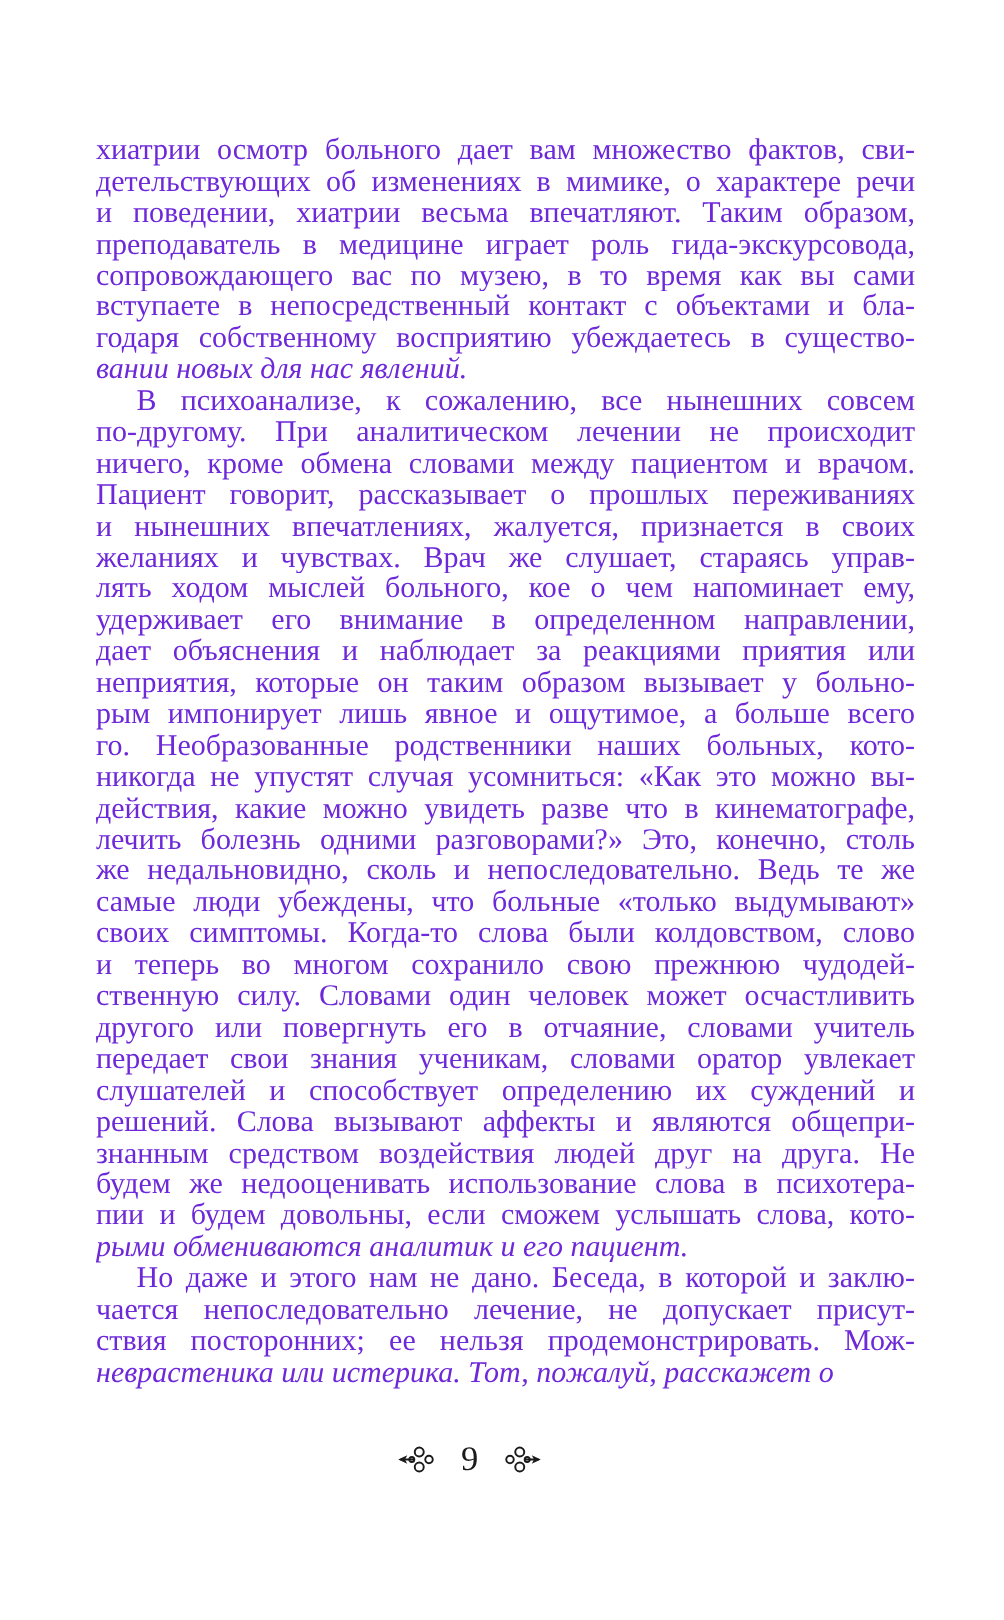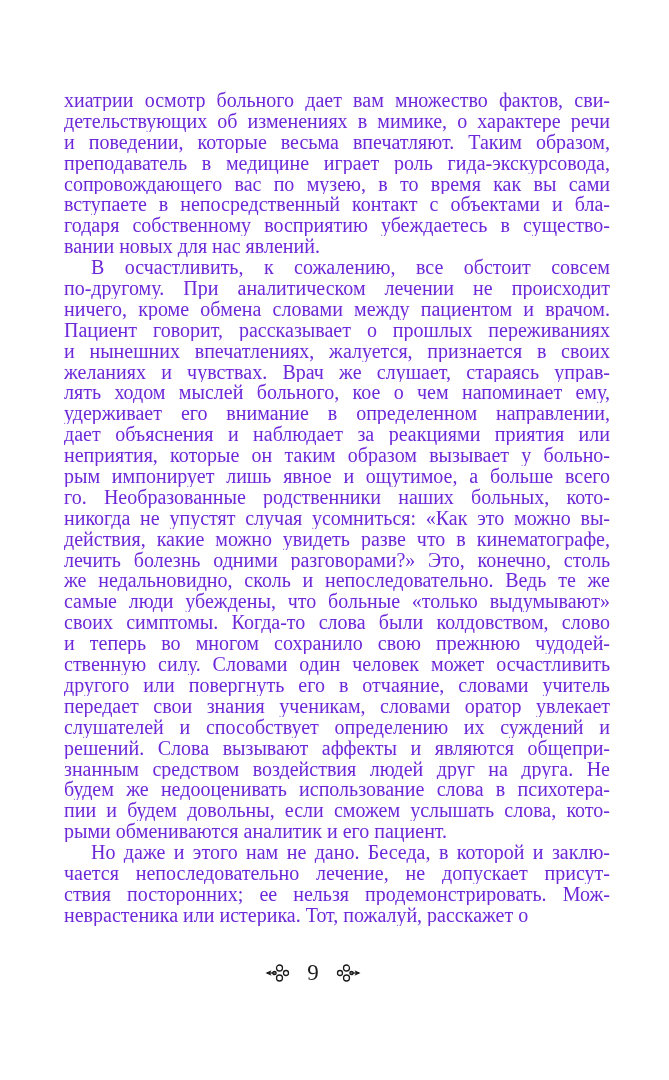--- a/index.html
+++ b/index.html
@@ -27,20 +27,21 @@
   .para { margin: 0; }
   .line {
     height: 20.9px;
     overflow: hidden;
     text-align: justify;
     text-align-last: justify;
     white-space: normal;
   }
   .line.last {
     text-align-last: left;
+    font-style: italic;
   }
   .para.indent .line:first-child {
     text-indent: 27px;
   }
   .page-footer {
     position: absolute;
     top: 956px;
     left: 0;
     width: 626px;
     height: 34px;
@@ -65,29 +66,29 @@
 </style>
 </head>
 <body>
 
 <div class="page">
 
   <main class="text-block">
       <div class="para">
         <div class="line">хиатрии осмотр больного дает вам множество фактов, сви-</div>
         <div class="line">детельствующих об изменениях в мимике, о характере речи</div>
-        <div class="line">и поведении, которые весьма впечатляют. Таким образом,</div>
+        <div class="line">и поведении, хиатрии весьма впечатляют. Таким образом,</div>
         <div class="line">преподаватель в медицине играет роль гида-экскурсовода,</div>
         <div class="line">сопровождающего вас по музею, в то время как вы сами</div>
         <div class="line">вступаете в непосредственный контакт с объектами и бла-</div>
         <div class="line">годаря собственному восприятию убеждаетесь в существо-</div>
         <div class="line last">вании новых для нас явлений.</div>
       </div>
       <div class="para indent">
-        <div class="line">В осчастливить, к сожалению, все обстоит совсем</div>
+        <div class="line">В психоанализе, к сожалению, все нынешних совсем</div>
         <div class="line">по-другому. При аналитическом лечении не происходит</div>
         <div class="line">ничего, кроме обмена словами между пациентом и врачом.</div>
         <div class="line">Пациент говорит, рассказывает о прошлых переживаниях</div>
         <div class="line">и нынешних впечатлениях, жалуется, признается в своих</div>
         <div class="line">желаниях и чувствах. Врач же слушает, стараясь управ-</div>
         <div class="line">лять ходом мыслей больного, кое о чем напоминает ему,</div>
         <div class="line">удерживает его внимание в определенном направлении,</div>
         <div class="line">дает объяснения и наблюдает за реакциями приятия или</div>
         <div class="line">неприятия, которые он таким образом вызывает у больно-</div>
         <div class="line">рым импонирует лишь явное и ощутимое, а больше всего</div>

